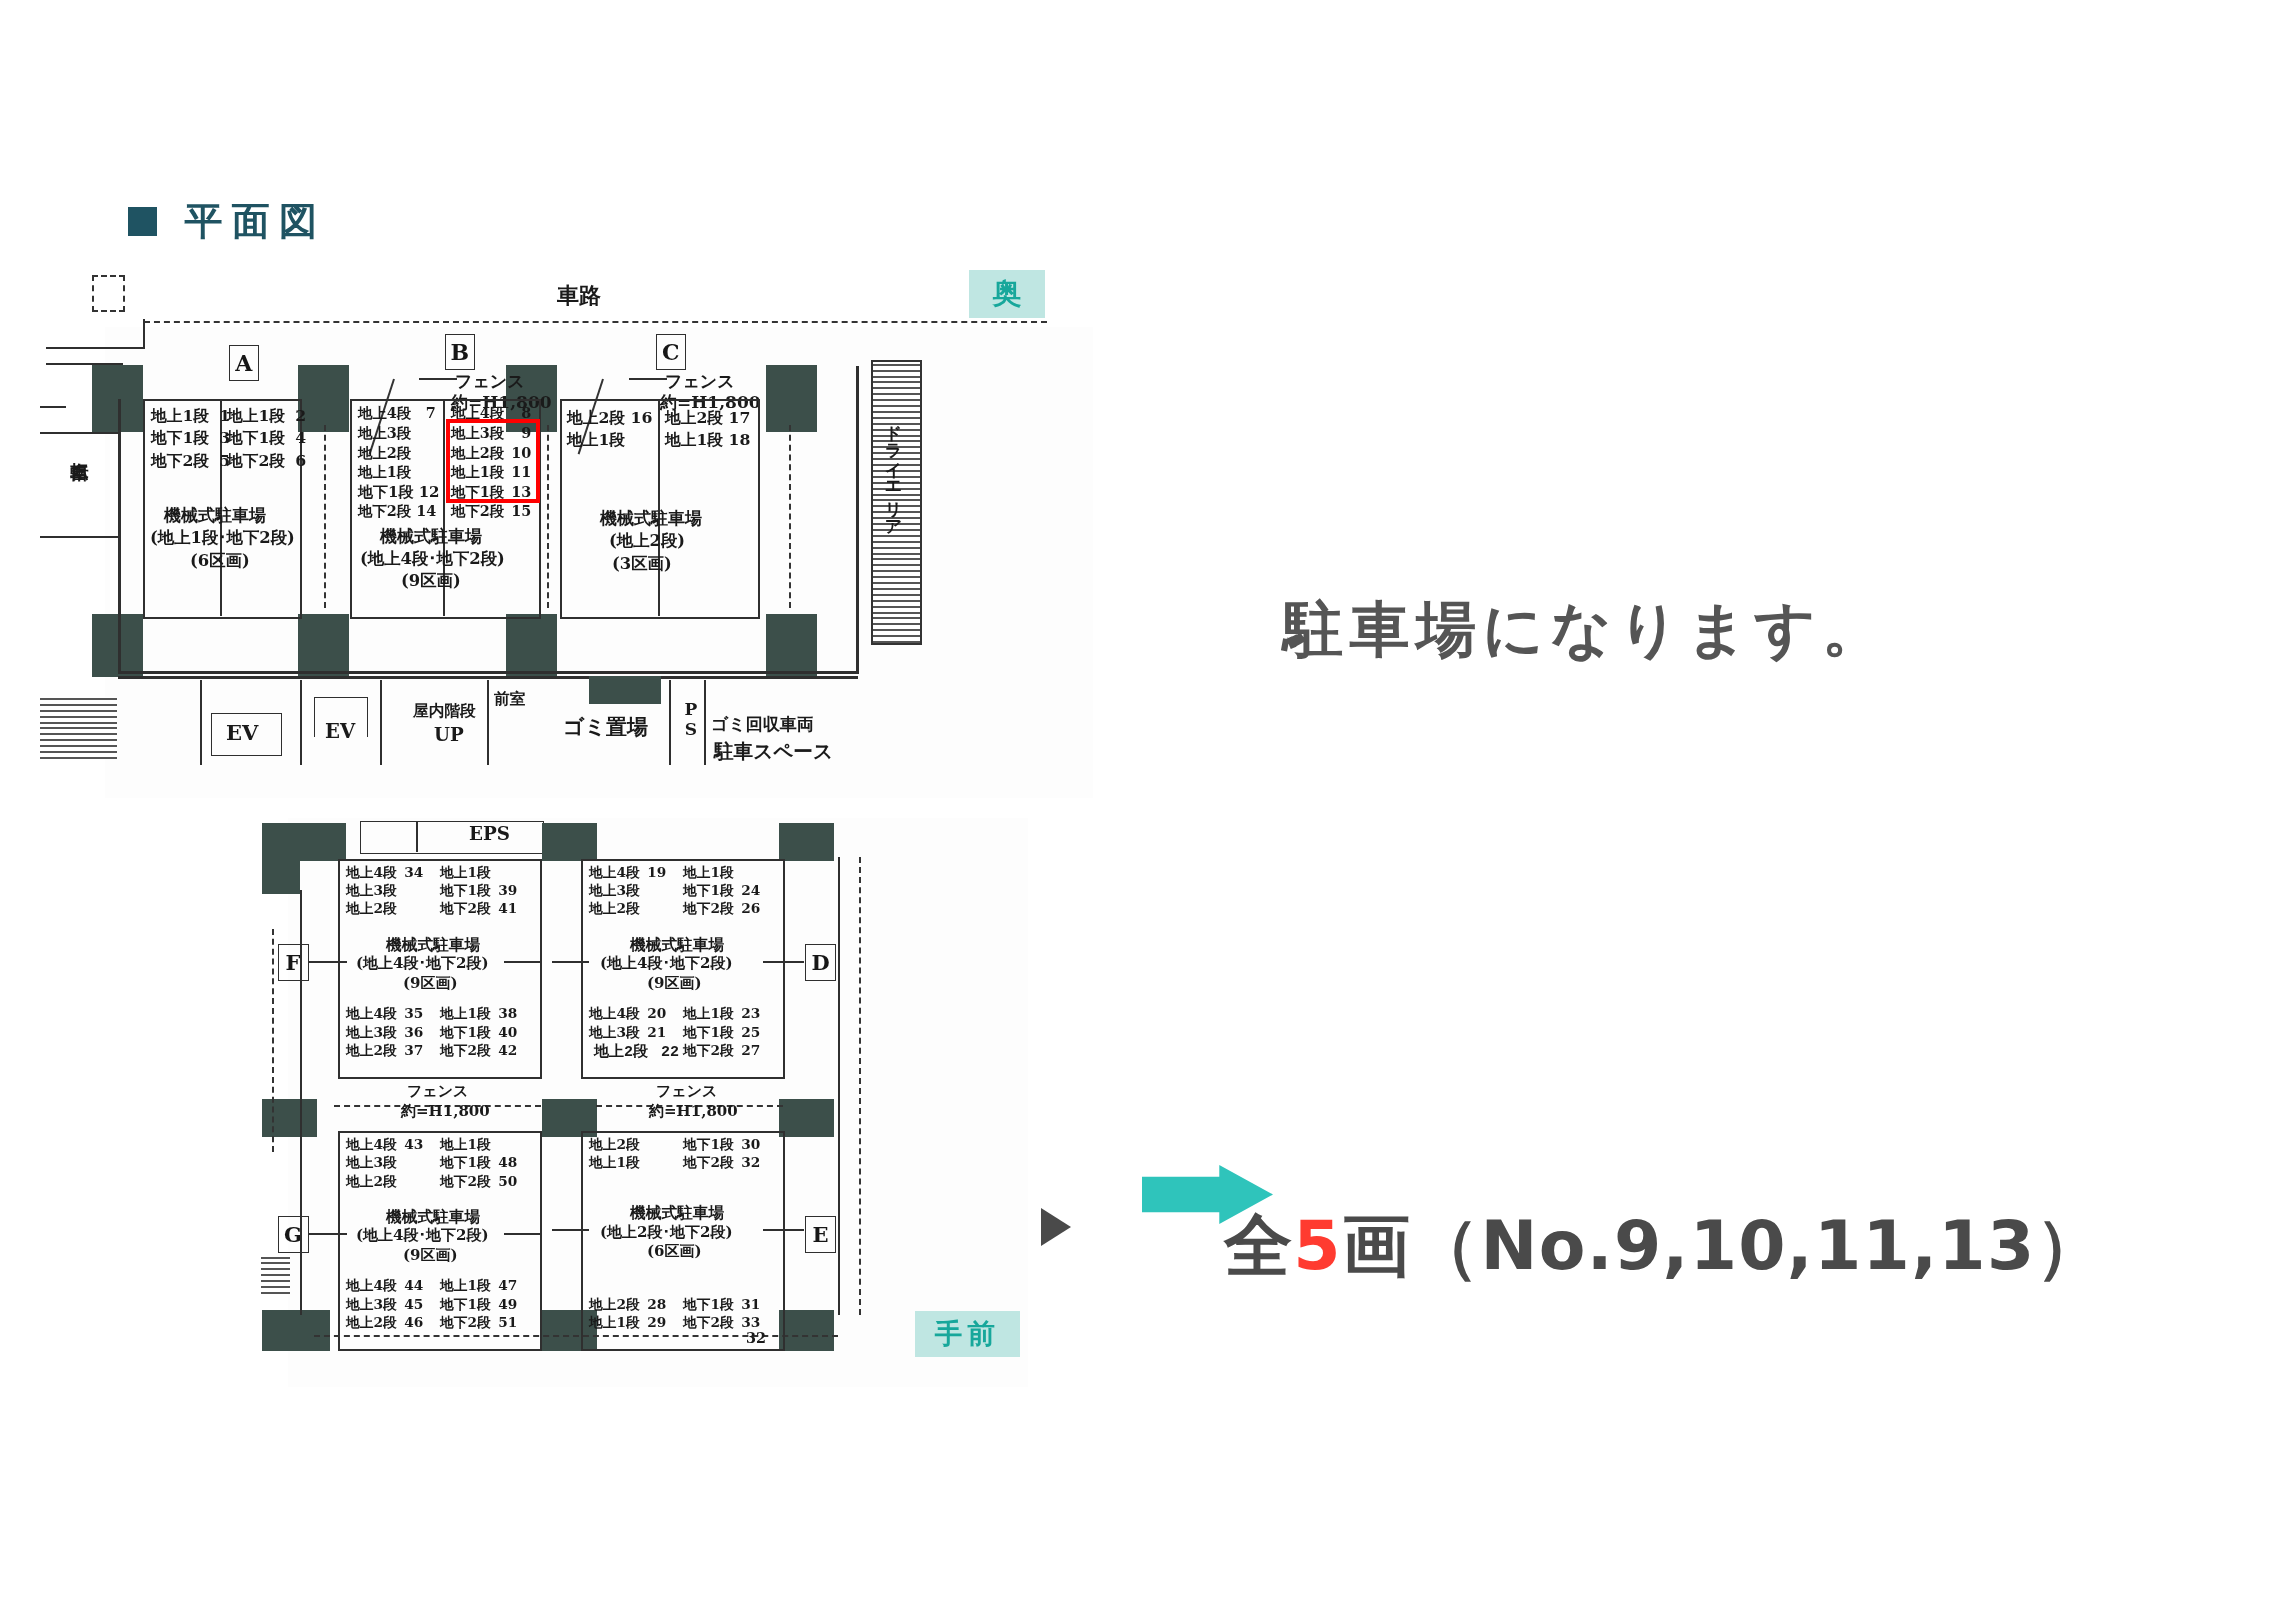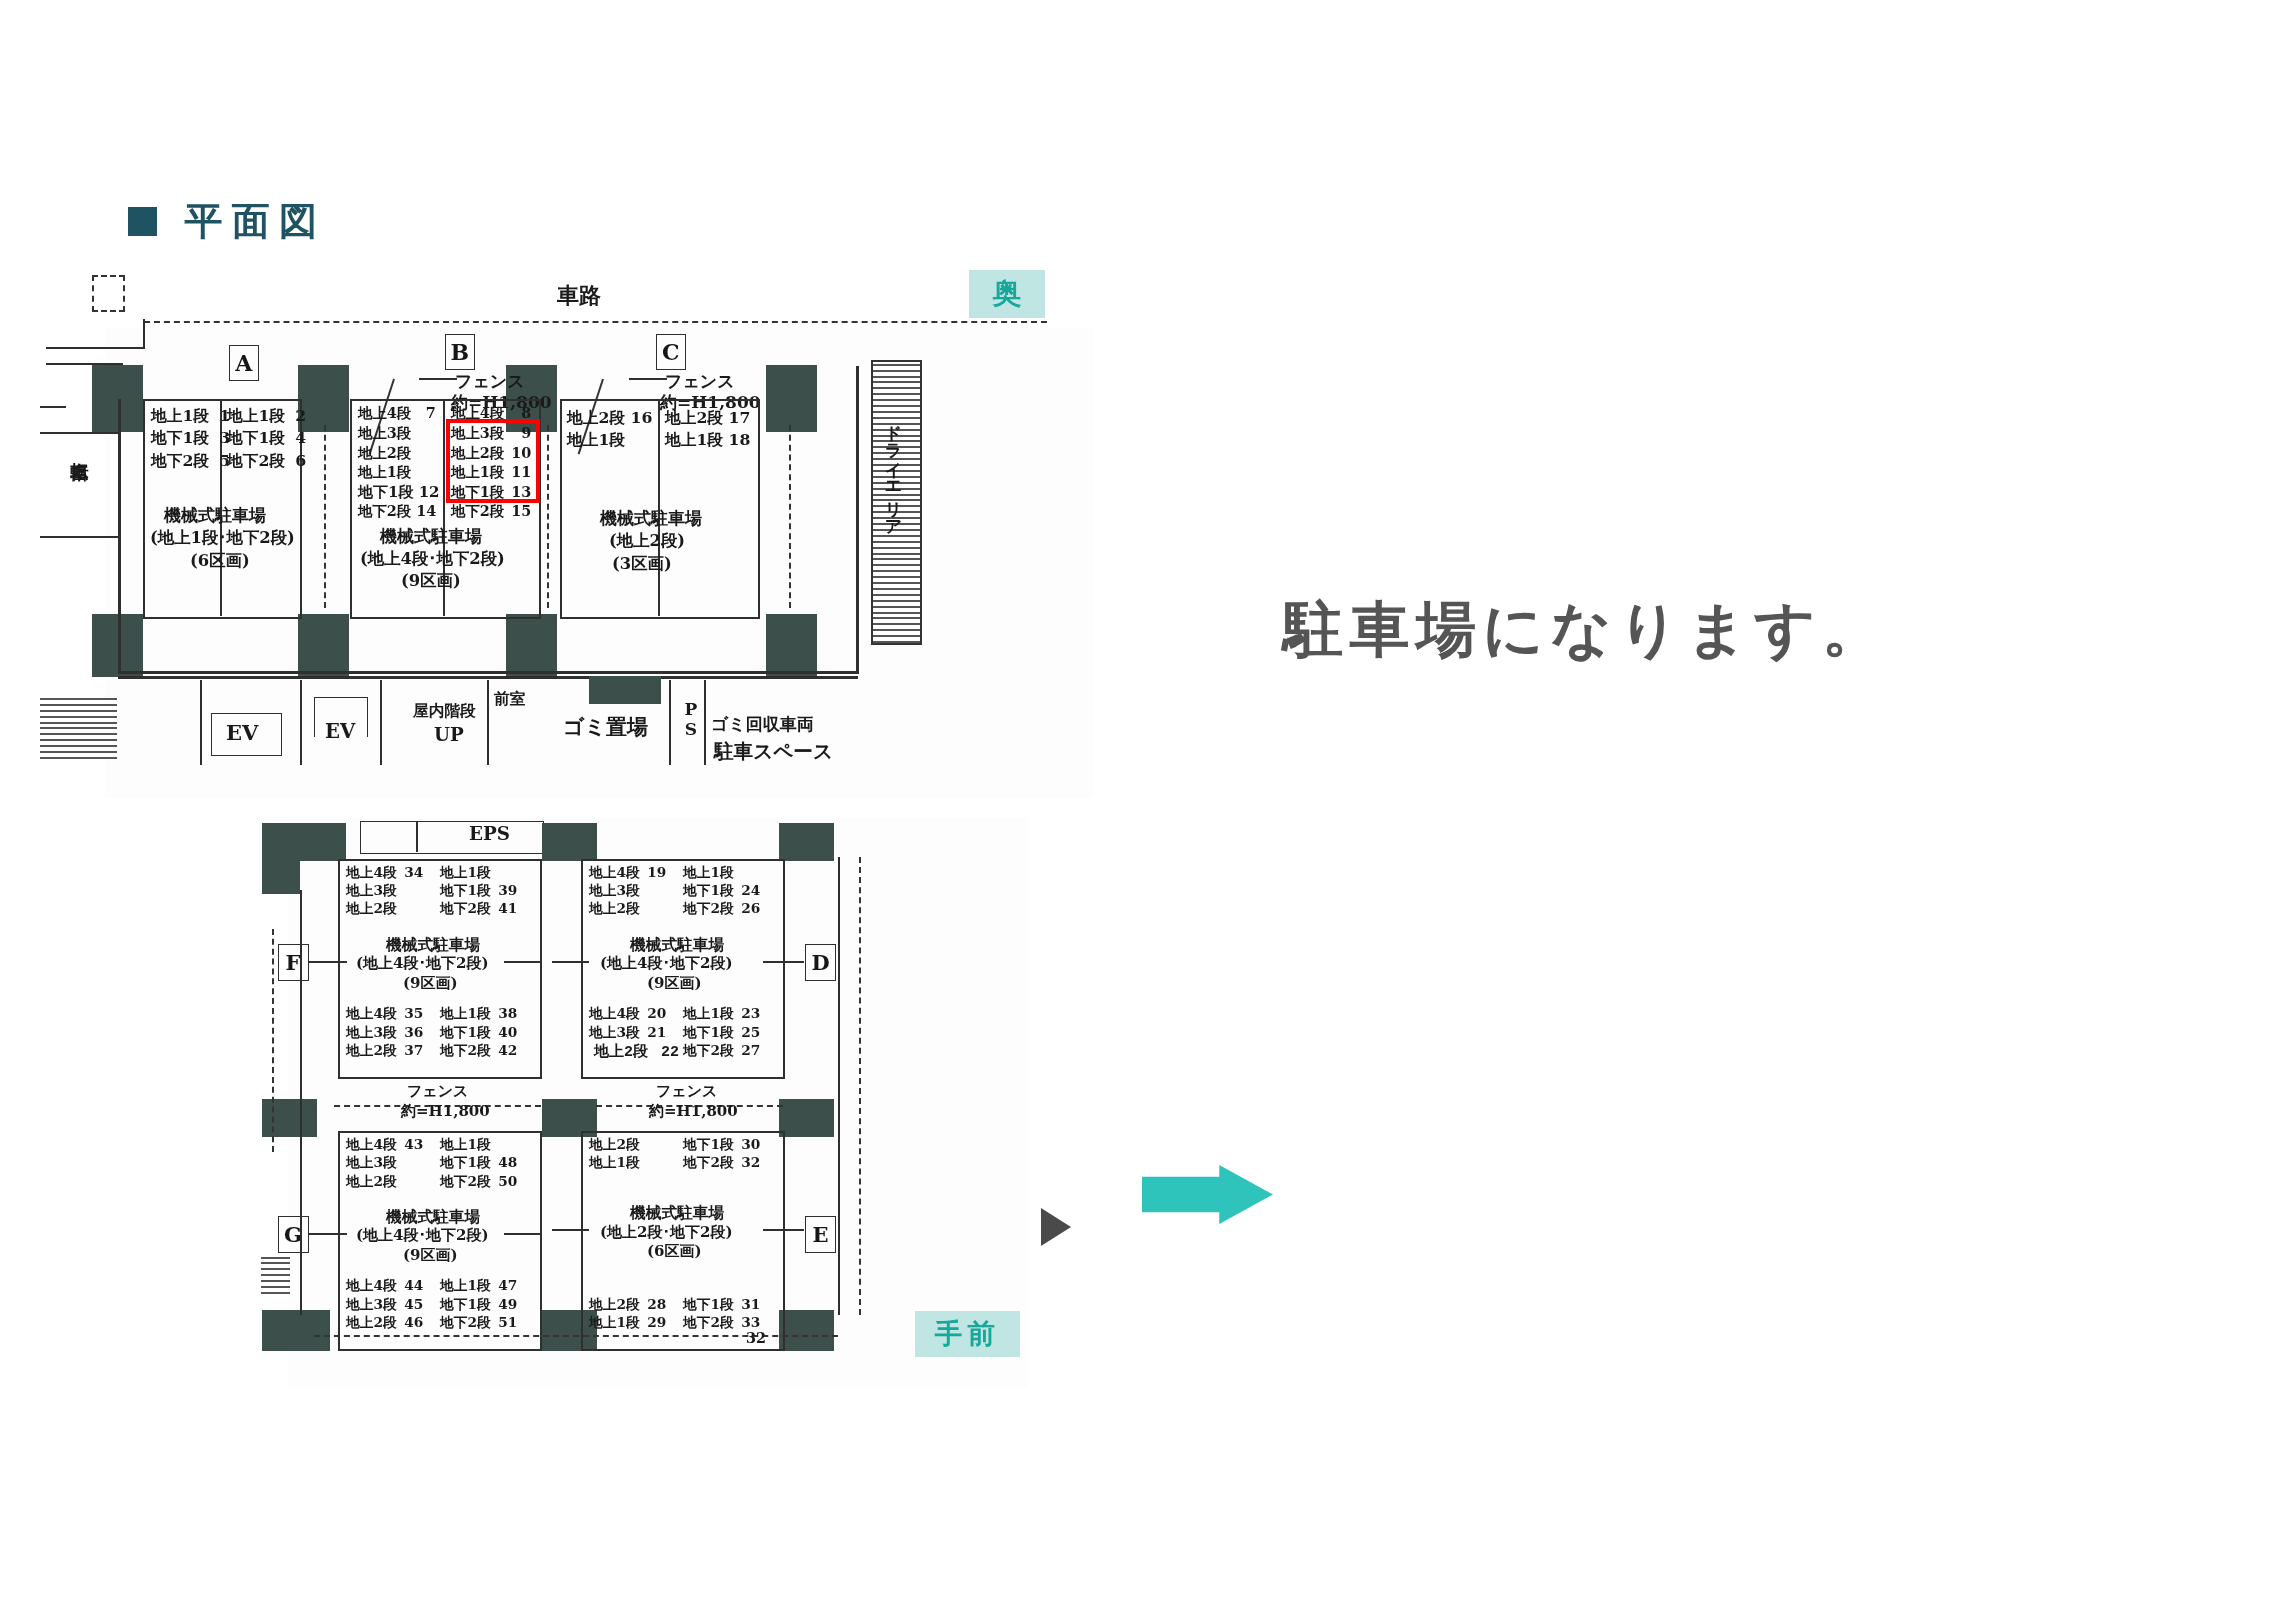--- a/index.html
+++ b/index.html
@@ -541,14 +541,17 @@
   <div>駐車場になります。</div>
 </div>
 
 <div id="tri-bullet"></div>
 
 <svg id="teal-arrow" viewBox="0 0 200 90">
   <polygon points="0,18 118,18 118,0 200,45 118,90 118,72 0,72" fill="#2fc4bb"></polygon>
 </svg>
 
 <div id="cta">
+  <div class="l2">
+    <span>全</span><span class="red">5</span><span>画（No.9,10,11,13）</span>
+  </div>
 </div>
 
 
 </body></html>

